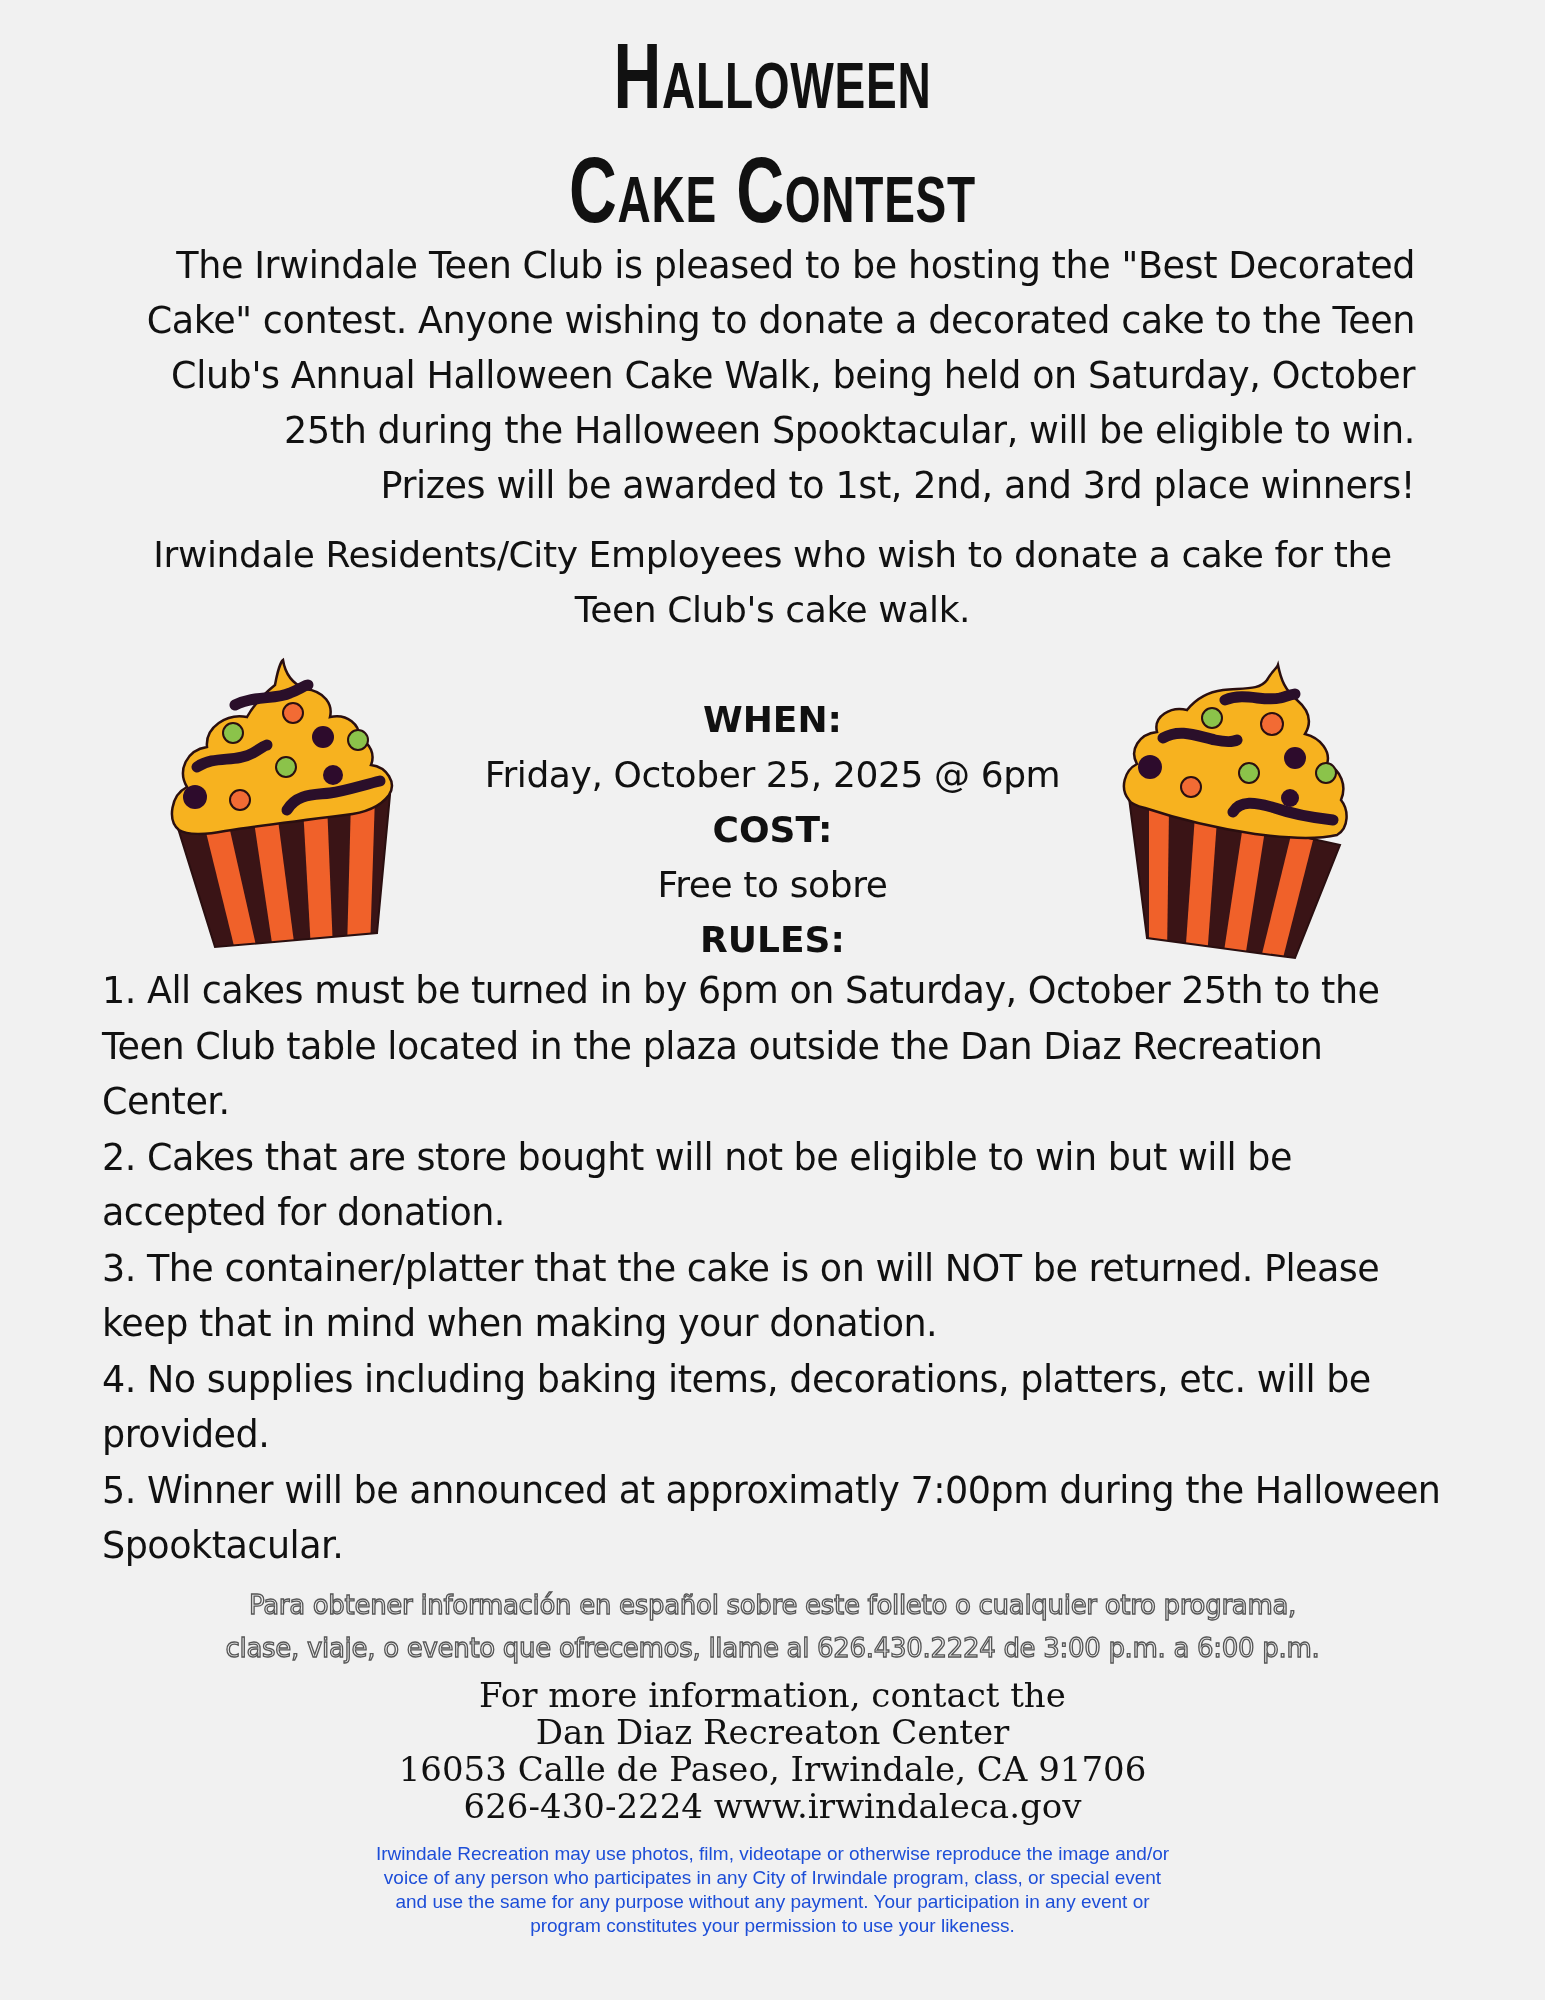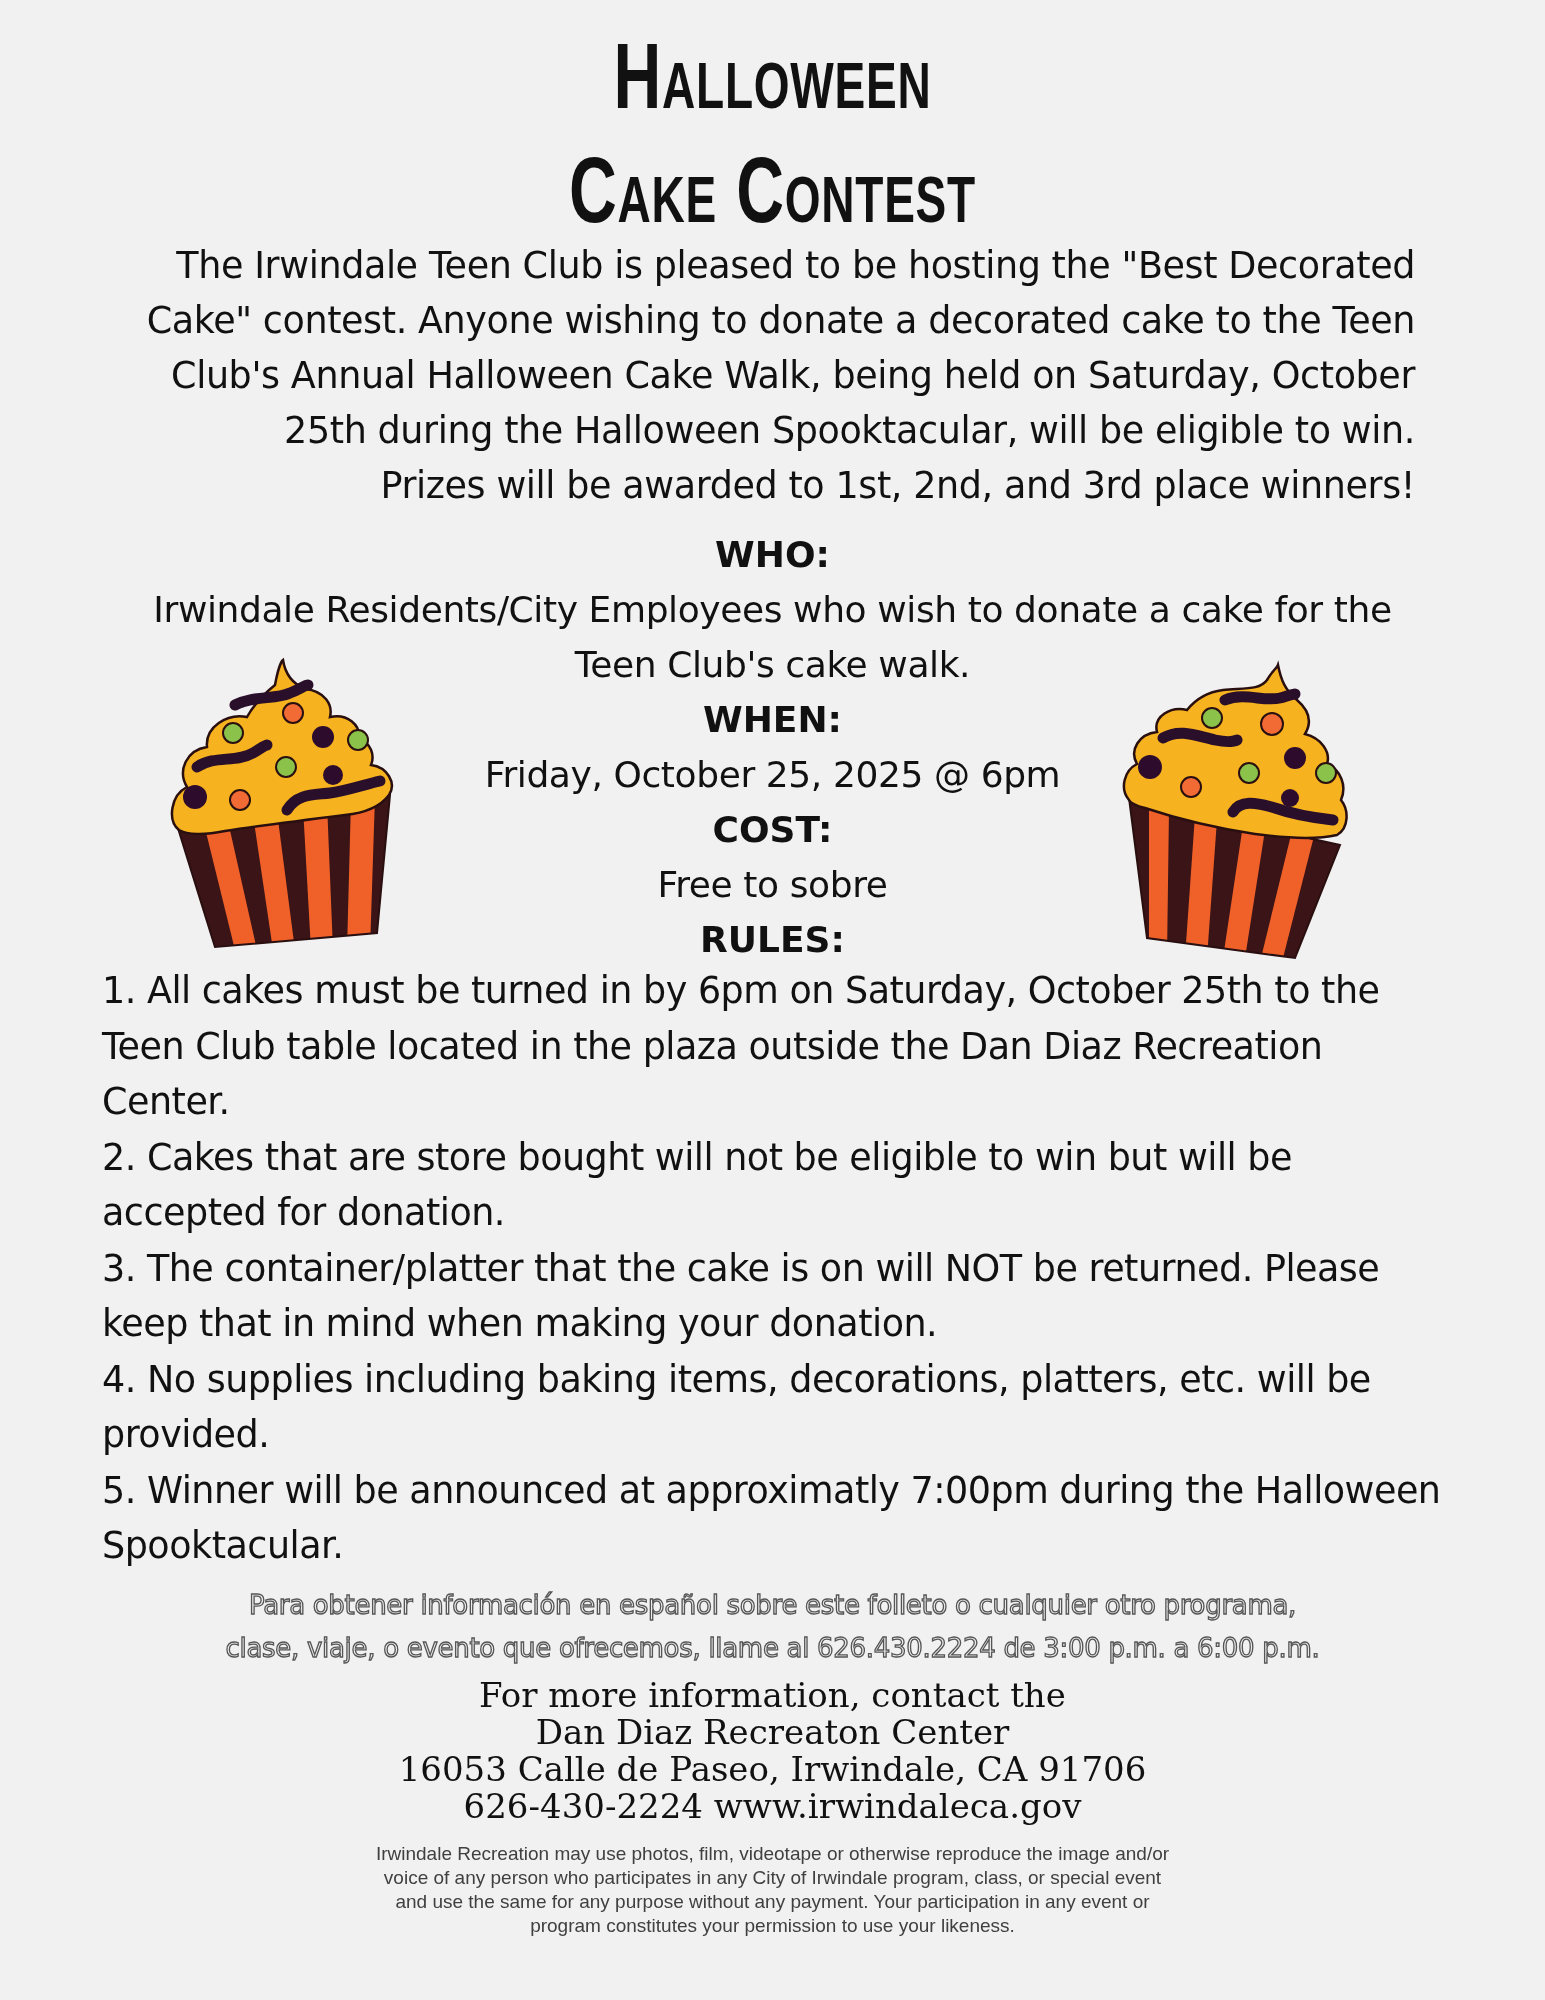--- a/index.html
+++ b/index.html
@@ -66,21 +66,21 @@
       font-size: 34px; line-height: 37px;
       color: #111;
     }
     .contact p { margin: 0; }
 
     .disclaimer {
       position: absolute; left: 330px; width: 885px; top: 1842px;
       text-align: center;
       font-family: "Liberation Sans", sans-serif;
       font-size: 19px; line-height: 24px;
-      color: #404040;
+      color: #1d4ed8;
     }
     .disclaimer p { margin: 0; }
 
     .cupcake { position: absolute; }
   </style>
 </head>
 <body>
 
 <div class="title">
   <span class="line" style="font-variant: small-caps;">Halloween</span>
@@ -89,21 +89,20 @@
 
 <div class="intro">
   <p>The Irwindale Teen Club is pleased to be hosting the "Best Decorated</p>
   <p>Cake" contest. Anyone wishing to donate a decorated cake to the Teen</p>
   <p>Club's Annual Halloween Cake Walk, being held on Saturday, October</p>
   <p>25th during the Halloween Spooktacular, will be eligible to win.</p>
   <p>Prizes will be awarded to 1st, 2nd, and 3rd place winners!</p>
 </div>
 
 <div class="section" style="top: 527px;">
-  <div class="heading">WHO:</div>
   <div>Irwindale Residents/City Employees who wish to donate a cake for the</div>
   <div>Teen Club's cake walk.</div>
 </div>
 
 <div class="section" style="top: 692px;">
   <div class="heading">WHEN:</div>
   <div>Friday, October 25, 2025 @ 6pm</div>
 </div>
 
 <div class="section" style="top: 802px;">

